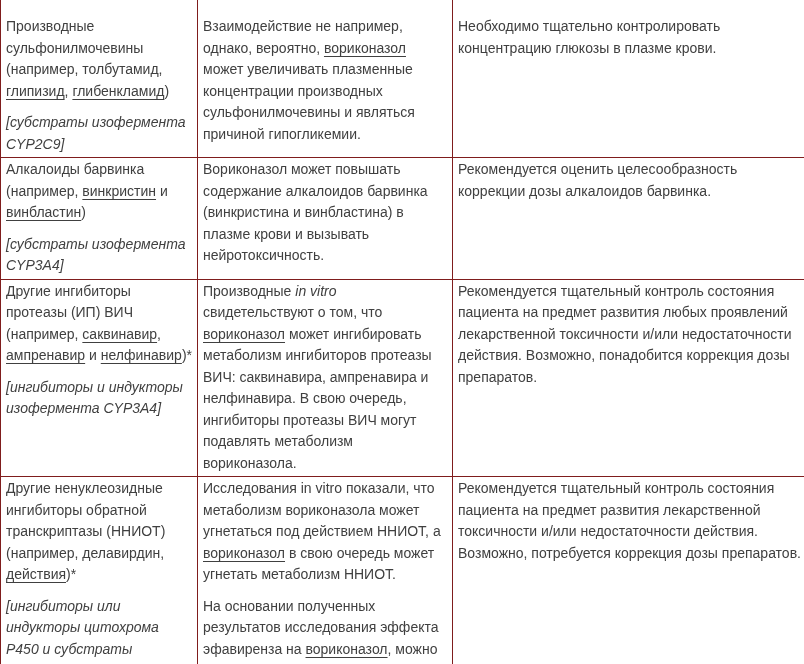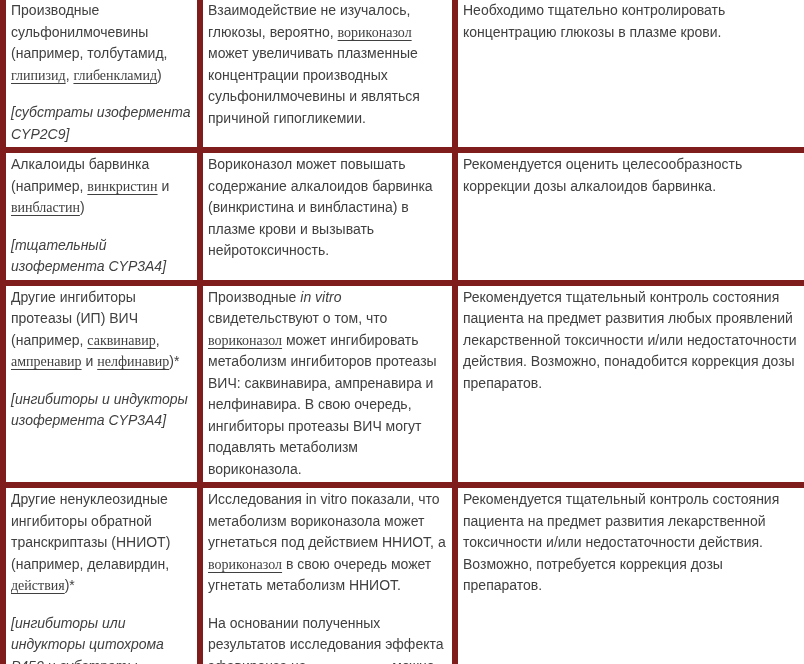--- a/index.html
+++ b/index.html
@@ -11,75 +11,74 @@
   .doc-table {
     border-collapse: collapse;
     table-layout: fixed;
     width: 804px;
     font-family: "Liberation Sans", "DejaVu Sans", sans-serif;
     font-size: 14px;
     color: #404040;
     background: #ffffff;
   }
   .doc-table td {
-    border: 6px solid #7f1d1d;
+    border: 1px solid #7f1d1d;
     vertical-align: top;
     padding: 1px 2px 2px 5px;
     overflow: hidden;
   }
   .doc-table tr.first-row td {
     border-top: none;
-    padding-top: 0;
+    padding-top: 16px;
   }
   .col-substance { width: 197px; }
   .col-interaction { width: 255px; }
   .col-recommendation { width: 352px; }
   .para {
     margin: 0;
     line-height: 21.5px;
   }
   .para + .para {
-    margin-top: 16px;
+    margin-top: 10px;
   }
   .italic {
     font-style: italic;
   }
   .u-link {
     text-decoration: underline;
     text-underline-offset: 3px;
     color: inherit;
-    font-family: Liberation Serif, serif;
   }
 </style>
 </head>
 <body>
 
 <table class="doc-table">
   <colgroup>
     <col class="col-substance">
     <col class="col-interaction">
     <col class="col-recommendation">
   </colgroup>
   <tbody>
     <tr class="first-row" style="height:147px;">
       <td>
           <p class="para"><span>Производные сульфонилмочевины (например, толбутамид, </span><span class="u-link">глипизид</span><span>, </span><span class="u-link">глибенкламид</span><span>)</span></p>
           <p class="para italic"><span>[субстраты изофермента CYP2C9]</span></p>
         </td>
       <td>
-          <p class="para"><span>Взаимодействие не изучалось, глюкозы, вероятно, </span><span class="u-link">вориконазол</span><span> может увеличивать плазменные концентрации производных сульфонилмочевины и являться причиной гипогликемии.</span></p>
+          <p class="para"><span>Взаимодействие не например, однако, вероятно, </span><span class="u-link">вориконазол</span><span> может увеличивать плазменные концентрации производных сульфонилмочевины и являться причиной гипогликемии.</span></p>
         </td>
       <td>
           <p class="para"><span>Необходимо тщательно контролировать концентрацию глюкозы в плазме крови.</span></p>
         </td>
     </tr>
     <tr style="height:107px;">
       <td>
           <p class="para"><span>Алкалоиды барвинка (например, </span><span class="u-link">винкристин</span><span> и </span><span class="u-link">винбластин</span><span>)</span></p>
-          <p class="para italic"><span>[тщательный изофермента CYP3A4]</span></p>
+          <p class="para italic"><span>[субстраты изофермента CYP3A4]</span></p>
         </td>
       <td>
           <p class="para"><span>Вориконазол может повышать содержание алкалоидов барвинка (винкристина и винбластина) в плазме крови и вызывать нейротоксичность.</span></p>
         </td>
       <td>
           <p class="para"><span>Рекомендуется оценить целесообразность коррекции дозы алкалоидов барвинка.</span></p>
         </td>
     </tr>
     <tr style="height:173px;padding-left:10px;">
       <td>

